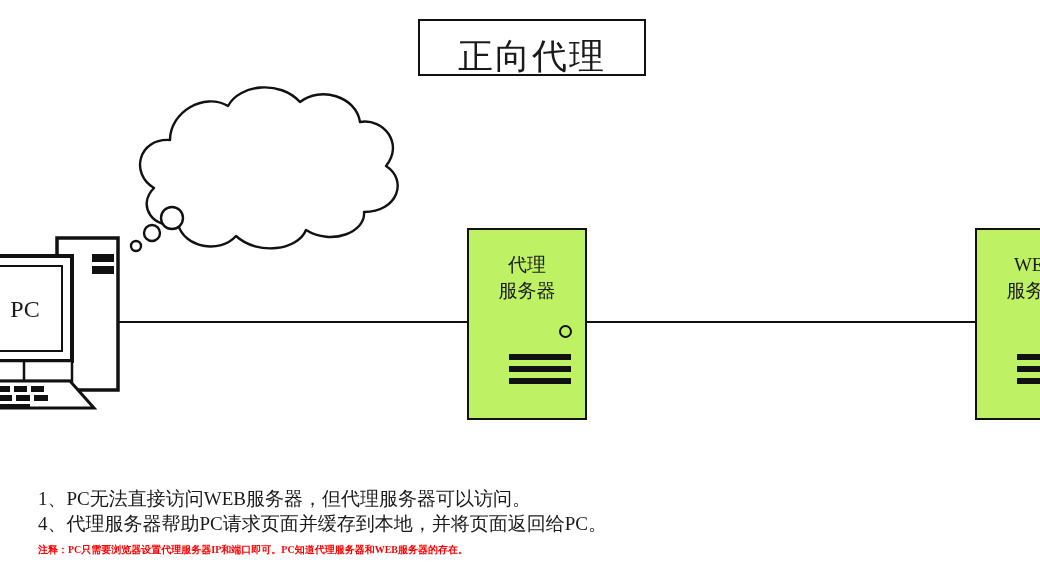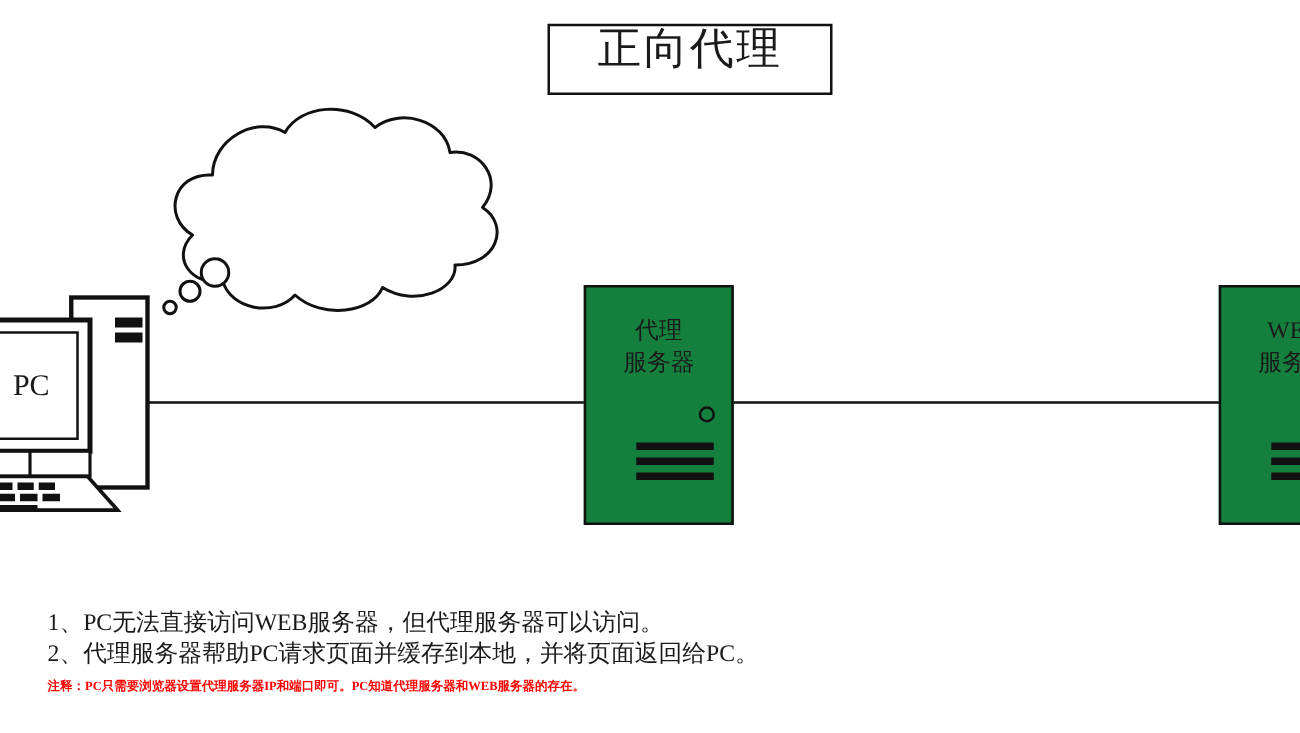--- a/index.html
+++ b/index.html
@@ -2,37 +2,37 @@
 <html><head>
 <meta charset="utf-8">
 <style>
   html,body{margin:0;padding:0;background:#ffffff;}
   body{width:1040px;height:586px;position:relative;overflow:hidden;
        font-family:"Liberation Serif","DejaVu Serif",serif;color:#1a1a1a;}
 
   .stage{position:absolute;left:0;top:0;width:1040px;height:586px;}
 
   
-  .title-box{position:absolute;left:438px;top:19px;width:228px;height:57px;
+  .title-box{position:absolute;left:418px;top:19px;width:228px;height:57px;
              border:2px solid #111;box-sizing:border-box;
-             display:flex;align-items:flex-start;justify-content:center;}
+             display:flex;align-items:flex-end;justify-content:center;}
   .title-box span{font-size:35px;letter-spacing:2px;line-height:1;}
 
   
   .cloud-wrap{position:absolute;left:108px;top:78px;width:310px;height:180px;}
   .cloud-text{position:absolute;left:60px;top:28px;width:190px;
               text-align:center;font-size:17px;line-height:25px;
               white-space:pre;}
 
   
   .pc-wrap{position:absolute;left:-48px;top:232px;width:190px;height:180px;}
   .pc-label{position:absolute;left:-10px;top:296px;width:70px;text-align:center;
             font-size:24px;}
 
-  .server{position:absolute;border:2px solid #111;box-sizing:border-box;background:#15803d;padding-left:44px;}
+  .server{position:absolute;border:2px solid #111;box-sizing:border-box;background:#bef264;padding-left:44px;}
   .proxy{left:467px;top:228px;width:120px;height:192px;}
   .webs{left:975px;top:228px;width:120px;height:192px;}
   .server-label{position:absolute;left:0;width:100%;text-align:center;
                 font-size:19px;line-height:26px;white-space:pre;}
   .proxy .server-label{top:22px;}
   .webs .server-label{top:22px;}
   .srv-dot{position:absolute;width:13px;height:13px;border:2px solid #111;
            border-radius:50%;box-sizing:border-box;}
   .bar{position:absolute;height:6px;background:#111;}
 
@@ -125,17 +125,17 @@
   <div class="server webs">
     <div class="server-label">WEB
 服务器</div>
     <div class="bar" style="left:40px;top:124px;width:62px;"></div>
     <div class="bar" style="left:40px;top:136px;width:62px;"></div>
     <div class="bar" style="left:40px;top:148px;width:62px;"></div>
   </div>
 
   <div class="notes">
     <div class="note-line">1、PC无法直接访问WEB服务器，但代理服务器可以访问。</div>
-    <div class="note-line">2、代理服务器帮助PC请求页面并缓存到本地，并将页面返回给PC。</div>
+    <div class="note-line">4、代理服务器帮助PC请求页面并缓存到本地，并将页面返回给PC。</div>
     <div class="note-red">注释：PC只需要浏览器设置代理服务器IP和端口即可。PC知道代理服务器和WEB服务器的存在。</div>
   </div>
 
 </div>
 
 </body></html>

